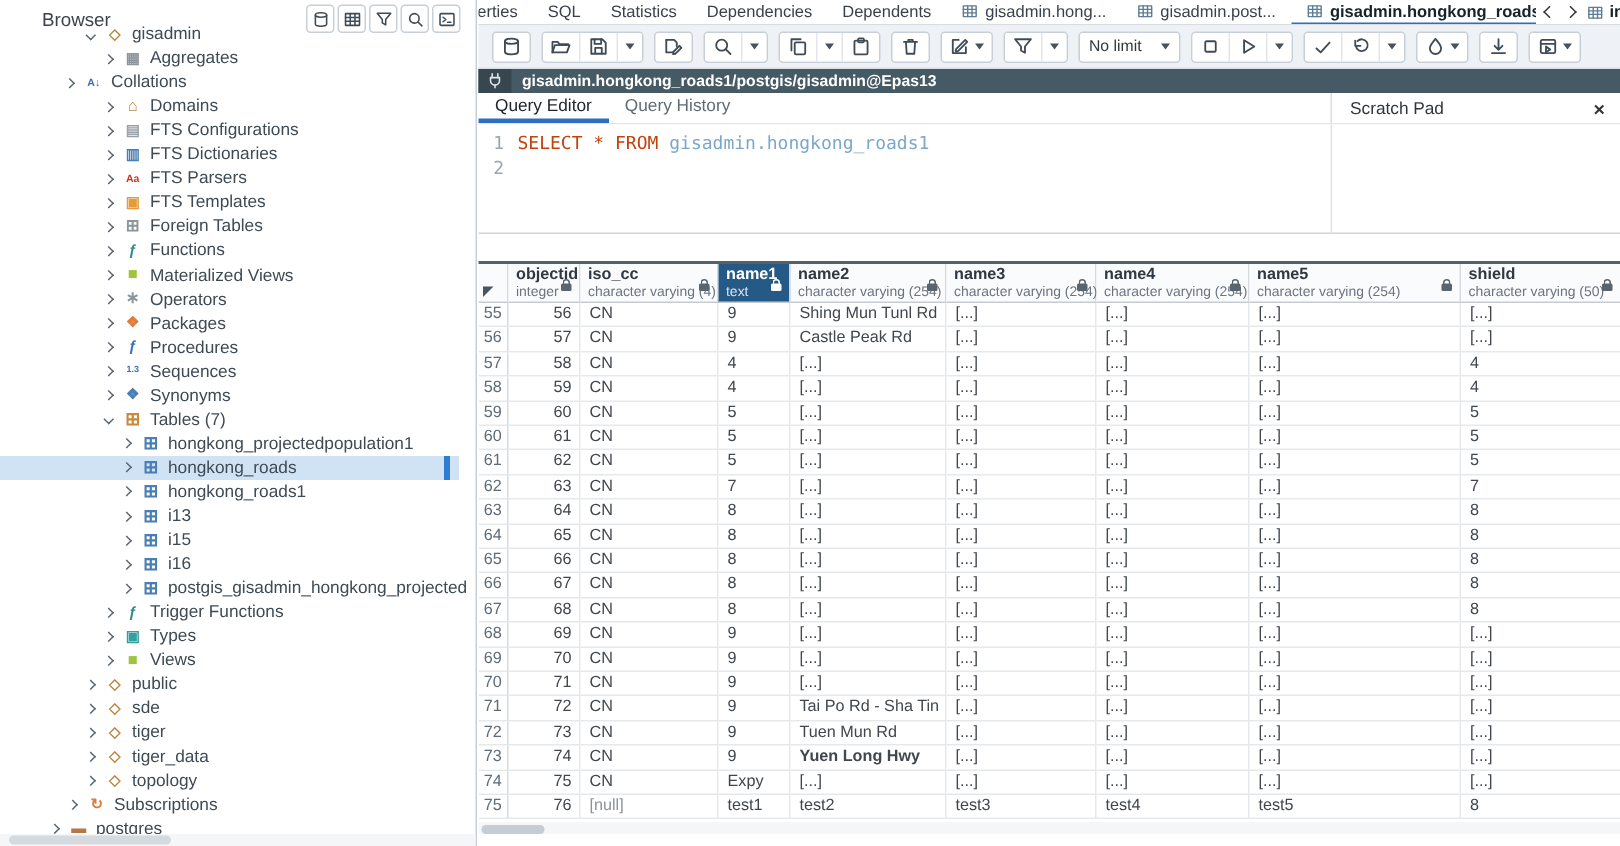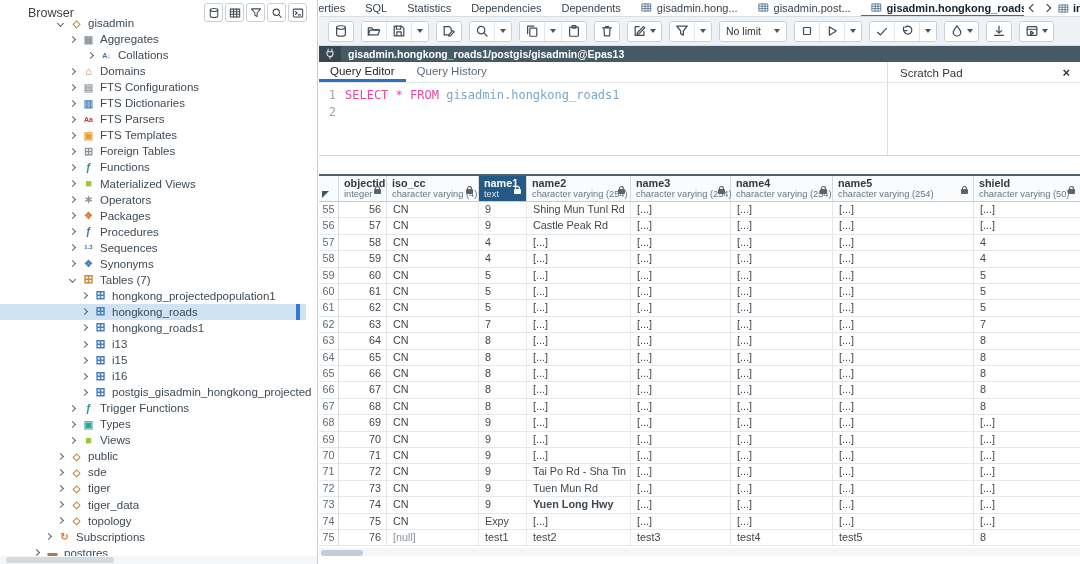--- a/index.html
+++ b/index.html
@@ -58,21 +58,21 @@
   .edtab { display:flex; align-items:center; padding:0 11px; font-size:11.5px; color:#5f6b76; cursor:pointer; border-bottom:3px solid transparent; }
   .edtab.active { color:#21262b; border-bottom-color:#2c6fbd; }
   #scratchhead { position:absolute; left:568px; top:62px; width:193px; height:21px; border-left:1px solid #d9dee3; display:flex; align-items:center; justify-content:space-between; padding:0 10px 0 12px; }
   #scratchtitle { font-size:11.5px; color:#30363c; }
   #scratchclose { font-size:13px; font-weight:bold; color:#30363c; cursor:pointer; line-height:1; }
   #scratchbody { position:absolute; left:568px; top:83px; width:193px; height:72px; border-left:1px solid #d9dee3; background:#fff; }
   
   #editor { position:absolute; left:0; top:83px; width:568px; height:72px; background:#fff; font-family:"DejaVu Sans Mono", monospace; font-size:12px; }
   .eline { position:absolute; left:0; width:100%; height:17px; display:flex; align-items:center; }
   .lnum { width:26px; text-align:right; padding-right:9px; color:#9aa6b0; flex:none; }
-  .kw { color:#ec4899; white-space:pre; }
+  .kw { color:#c2410c; white-space:pre; }
   .ident { color:#7ba7cb; white-space:pre; }
   #splitline { position:absolute; left:0; top:155px; width:761px; height:1px; background:#cfd6dc; }
   
   #outtabs { position:absolute; left:0; top:156px; width:761px; height:18px; display:flex; }
   .otab { display:flex; align-items:center; padding:0 10px; font-size:11.5px; color:#4a545e; cursor:pointer; border-bottom:3px solid transparent; }
   .otab.active { color:#1f2933; border-bottom-color:#2c6fbd; }
   
   #grid { position:absolute; left:0; top:174px; width:761px; height:382px; border-top:2px solid #54616c; overflow:hidden; font-size:10.8px; }
   #ghead { position:absolute; left:0; top:0; height:26px; }
   .hcell { position:absolute; top:0; height:26px; background:#fafbfc; border-right:1px solid #d5dade; border-bottom:1px solid #c6ccd2; padding:2px 16px 2px 5px; cursor:pointer; }
@@ -217,21 +217,21 @@
         <div class="titem" style="top: 2px; padding-left: 58px;">
           <span class="chev d"></span>
           <span class="ticon" style="color: rgb(185, 133, 63);">◇</span>
           <span class="tlabel">gisadmin</span>
         </div>
         <div class="titem" style="top: 18.05px; padding-left: 70px;">
           <span class="chev r"></span>
           <span class="ticon" style="color: rgb(141, 149, 156);">▦</span>
           <span class="tlabel">Aggregates</span>
         </div>
-        <div class="titem" style="top: 34.1px; padding-left: 88px;">
+        <div class="titem" style="top: 34.1px; padding-left: 44px;">
           <span class="chev r"></span>
           <span class="ticon" style="color: rgb(59, 111, 181); font-size: 7px;">A↓</span>
           <span class="tlabel">Collations</span>
         </div>
         <div class="titem" style="top: 50.15px; padding-left: 70px;">
           <span class="chev r"></span>
           <span class="ticon" style="color: rgb(185, 133, 63); font-size: 11px;">⌂</span>
           <span class="tlabel">Domains</span>
         </div>
         <div class="titem" style="top: 66.2px; padding-left: 70px;">

